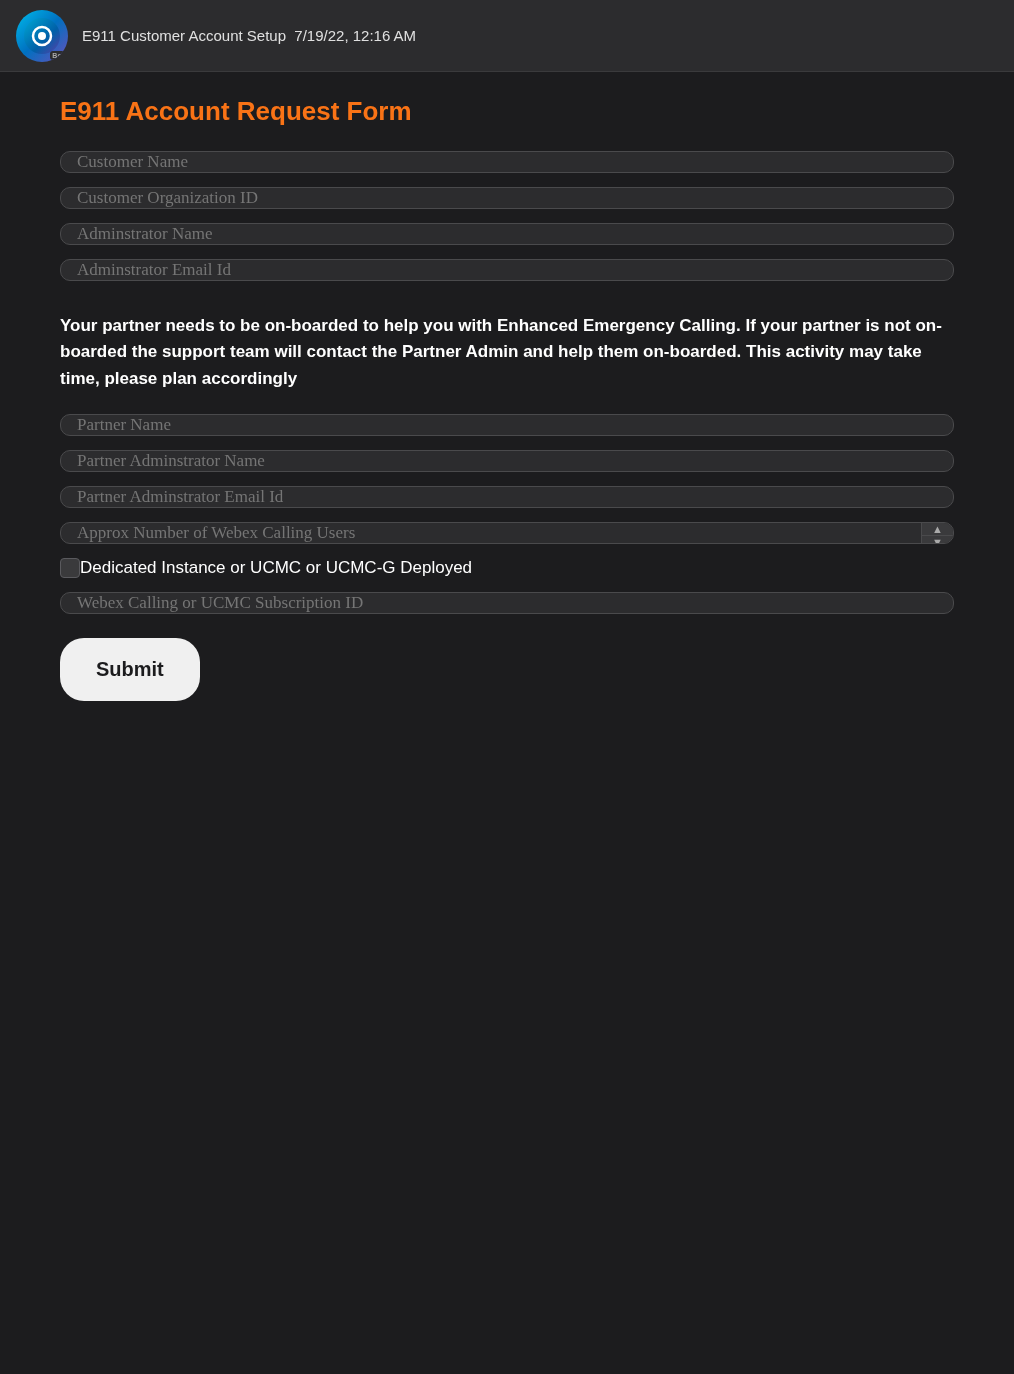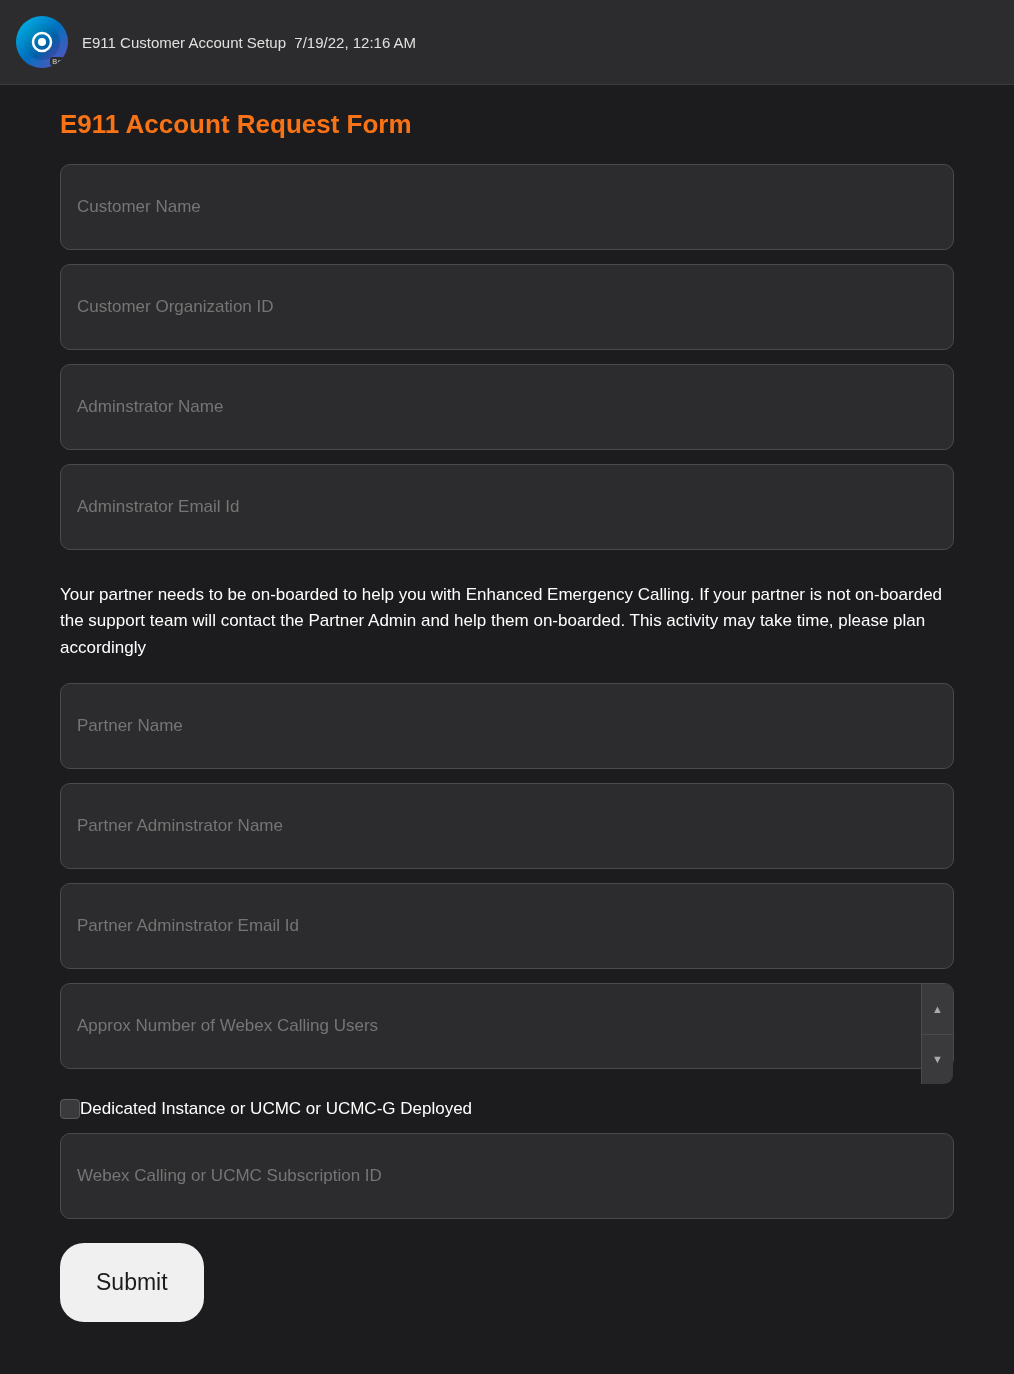--- a/index.html
+++ b/index.html
@@ -15,21 +15,21 @@
       font-family: -apple-system, BlinkMacSystemFont, 'Segoe UI', Helvetica, Arial, sans-serif;
       color: #ffffff;
     }
 
     .header {
       display: flex;
       align-items: center;
       padding: 12px 16px;
       background-color: #2c2c2e;
       border-bottom: 1px solid #3a3a3c;
-      height: 85px;
+      height: 72px;
     }
 
     .bot-avatar {
       width: 52px;
       height: 52px;
       border-radius: 50%;
       background: linear-gradient(135deg, #00bceb 0%, #0070c0 50%, #6b4fbb 100%);
       display: flex;
       align-items: center;
       justify-content: center;
@@ -79,42 +79,43 @@
       font-weight: 700;
       color: #f97316;
       margin-bottom: 24px;
     }
 
     .form-field {
       width: 100%;
       background-color: #2c2c2e;
       border: 1px solid #4a4a4c;
       border-radius: 10px;
-      padding: 32px 16px;
+      padding: 0 16px;
       font-size: 17px;
       color: #8e8e93;
       margin-bottom: 14px;
       outline: none;
-      font-family: Liberation Sans, sans-serif;
+      font-family: Liberation Serif, serif;
     }
 
     .info-text {
       font-size: 17px;
       color: #ffffff;
       line-height: 1.55;
       margin: 18px 0 22px 0;
+      font-weight: bold;
     }
 
     .spinner-input-wrapper {
       position: relative;
       margin-bottom: 14px;
     }
 
     .spinner-input-wrapper .form-field {
-      margin-bottom: 16px;
+      margin-bottom: 0;
       padding-right: 40px;
     }
 
     .spinner-buttons {
       position: absolute;
       right: 1px;
       top: 1px;
       bottom: 1px;
       width: 32px;
       display: flex;
@@ -167,23 +168,23 @@
     .checkbox-label {
       font-size: 17px;
       color: #ffffff;
     }
 
     .submit-btn {
       background-color: #f0f0f0;
       color: #1c1c1e;
       border: none;
       border-radius: 24px;
-      padding: 26px 36px;
-      font-size: 23px;
-      font-weight: 400;
+      padding: 20px 36px;
+      font-size: 20px;
+      font-weight: 700;
       cursor: pointer;
       margin-top: 10px;
       font-family: inherit;
     }
   </style>
 </head>
 <body>
 
 <div class="header">
   <div class="bot-avatar">

